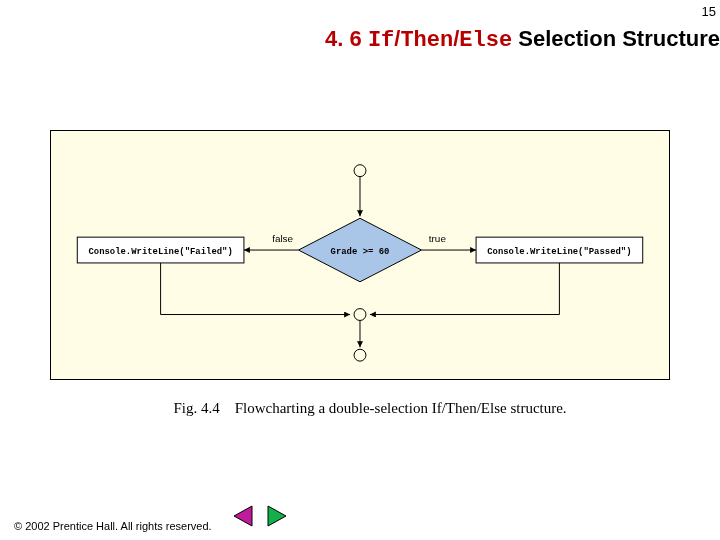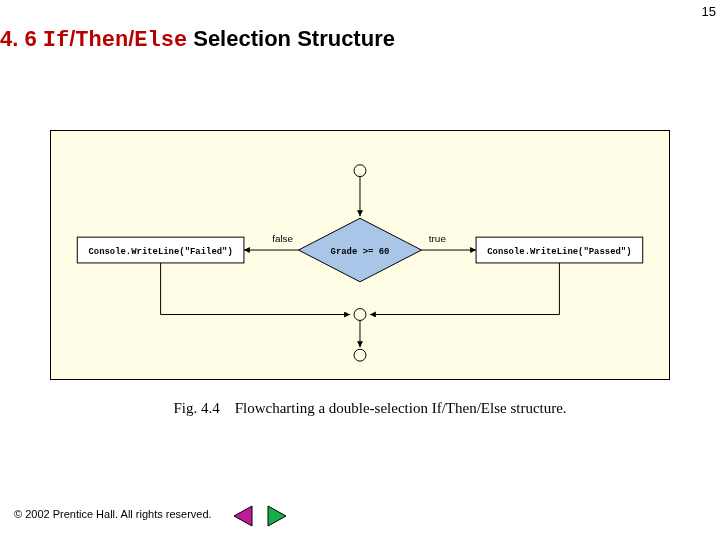--- a/index.html
+++ b/index.html
@@ -1,24 +1,24 @@
 <!DOCTYPE html>
 <html><head>
 <meta charset="utf-8">
 <style>
   * { margin: 0; padding: 0; box-sizing: border-box; }
   body { width: 720px; height: 540px; background: #fff; font-family: Arial, sans-serif; position: relative; overflow: hidden; }
   .pagenum { position: absolute; top: 4px; right: 4px; font-size: 13px; }
-  .title { position: absolute; top: 26px; left: 0; width: 720px; text-align: left; font-size: 22px; font-weight: bold; color: #000; }
+  .title { position: absolute; top: 26px; left: 0; width: 720px; text-align: right; font-size: 22px; font-weight: bold; color: #000; }
   .title .sec { color: #b90000; }
   .title .mono { font-family: "Courier New", monospace; font-weight: bold; color: #b90000; }
   .canvas { position: absolute; left: 50px; top: 130px; width: 620px; height: 250px; background: #fffde6; border: 1px solid #000; }
   .canvas svg { width: 100%; height: 100%; display: block; }
   .caption { position: absolute; top: 400px; left: 10px; width: 720px; text-align: center; font-family: "Times New Roman", serif; font-size: 15px; }
-  .footer { position: absolute; bottom: 20px; left: 14px; font-size: 11px; font-family: Arial, sans-serif; }
+  .footer { position: absolute; bottom: 8px; left: 14px; font-size: 11px; font-family: Arial, sans-serif; }
   .nav { position: absolute; bottom: 6px; left: 230px; }
   .nav svg { width: 60px; height: 28px; }
 </style>
 </head>
 <body>
 
 <div class="pagenum">15</div>
 
 <div class="title">
   <span class="sec">4. 6 </span><span class="mono">If</span><span class="sec">/</span><span class="mono">Then</span><span class="sec">/</span><span class="mono">Else</span><span> Selection Structure</span>

